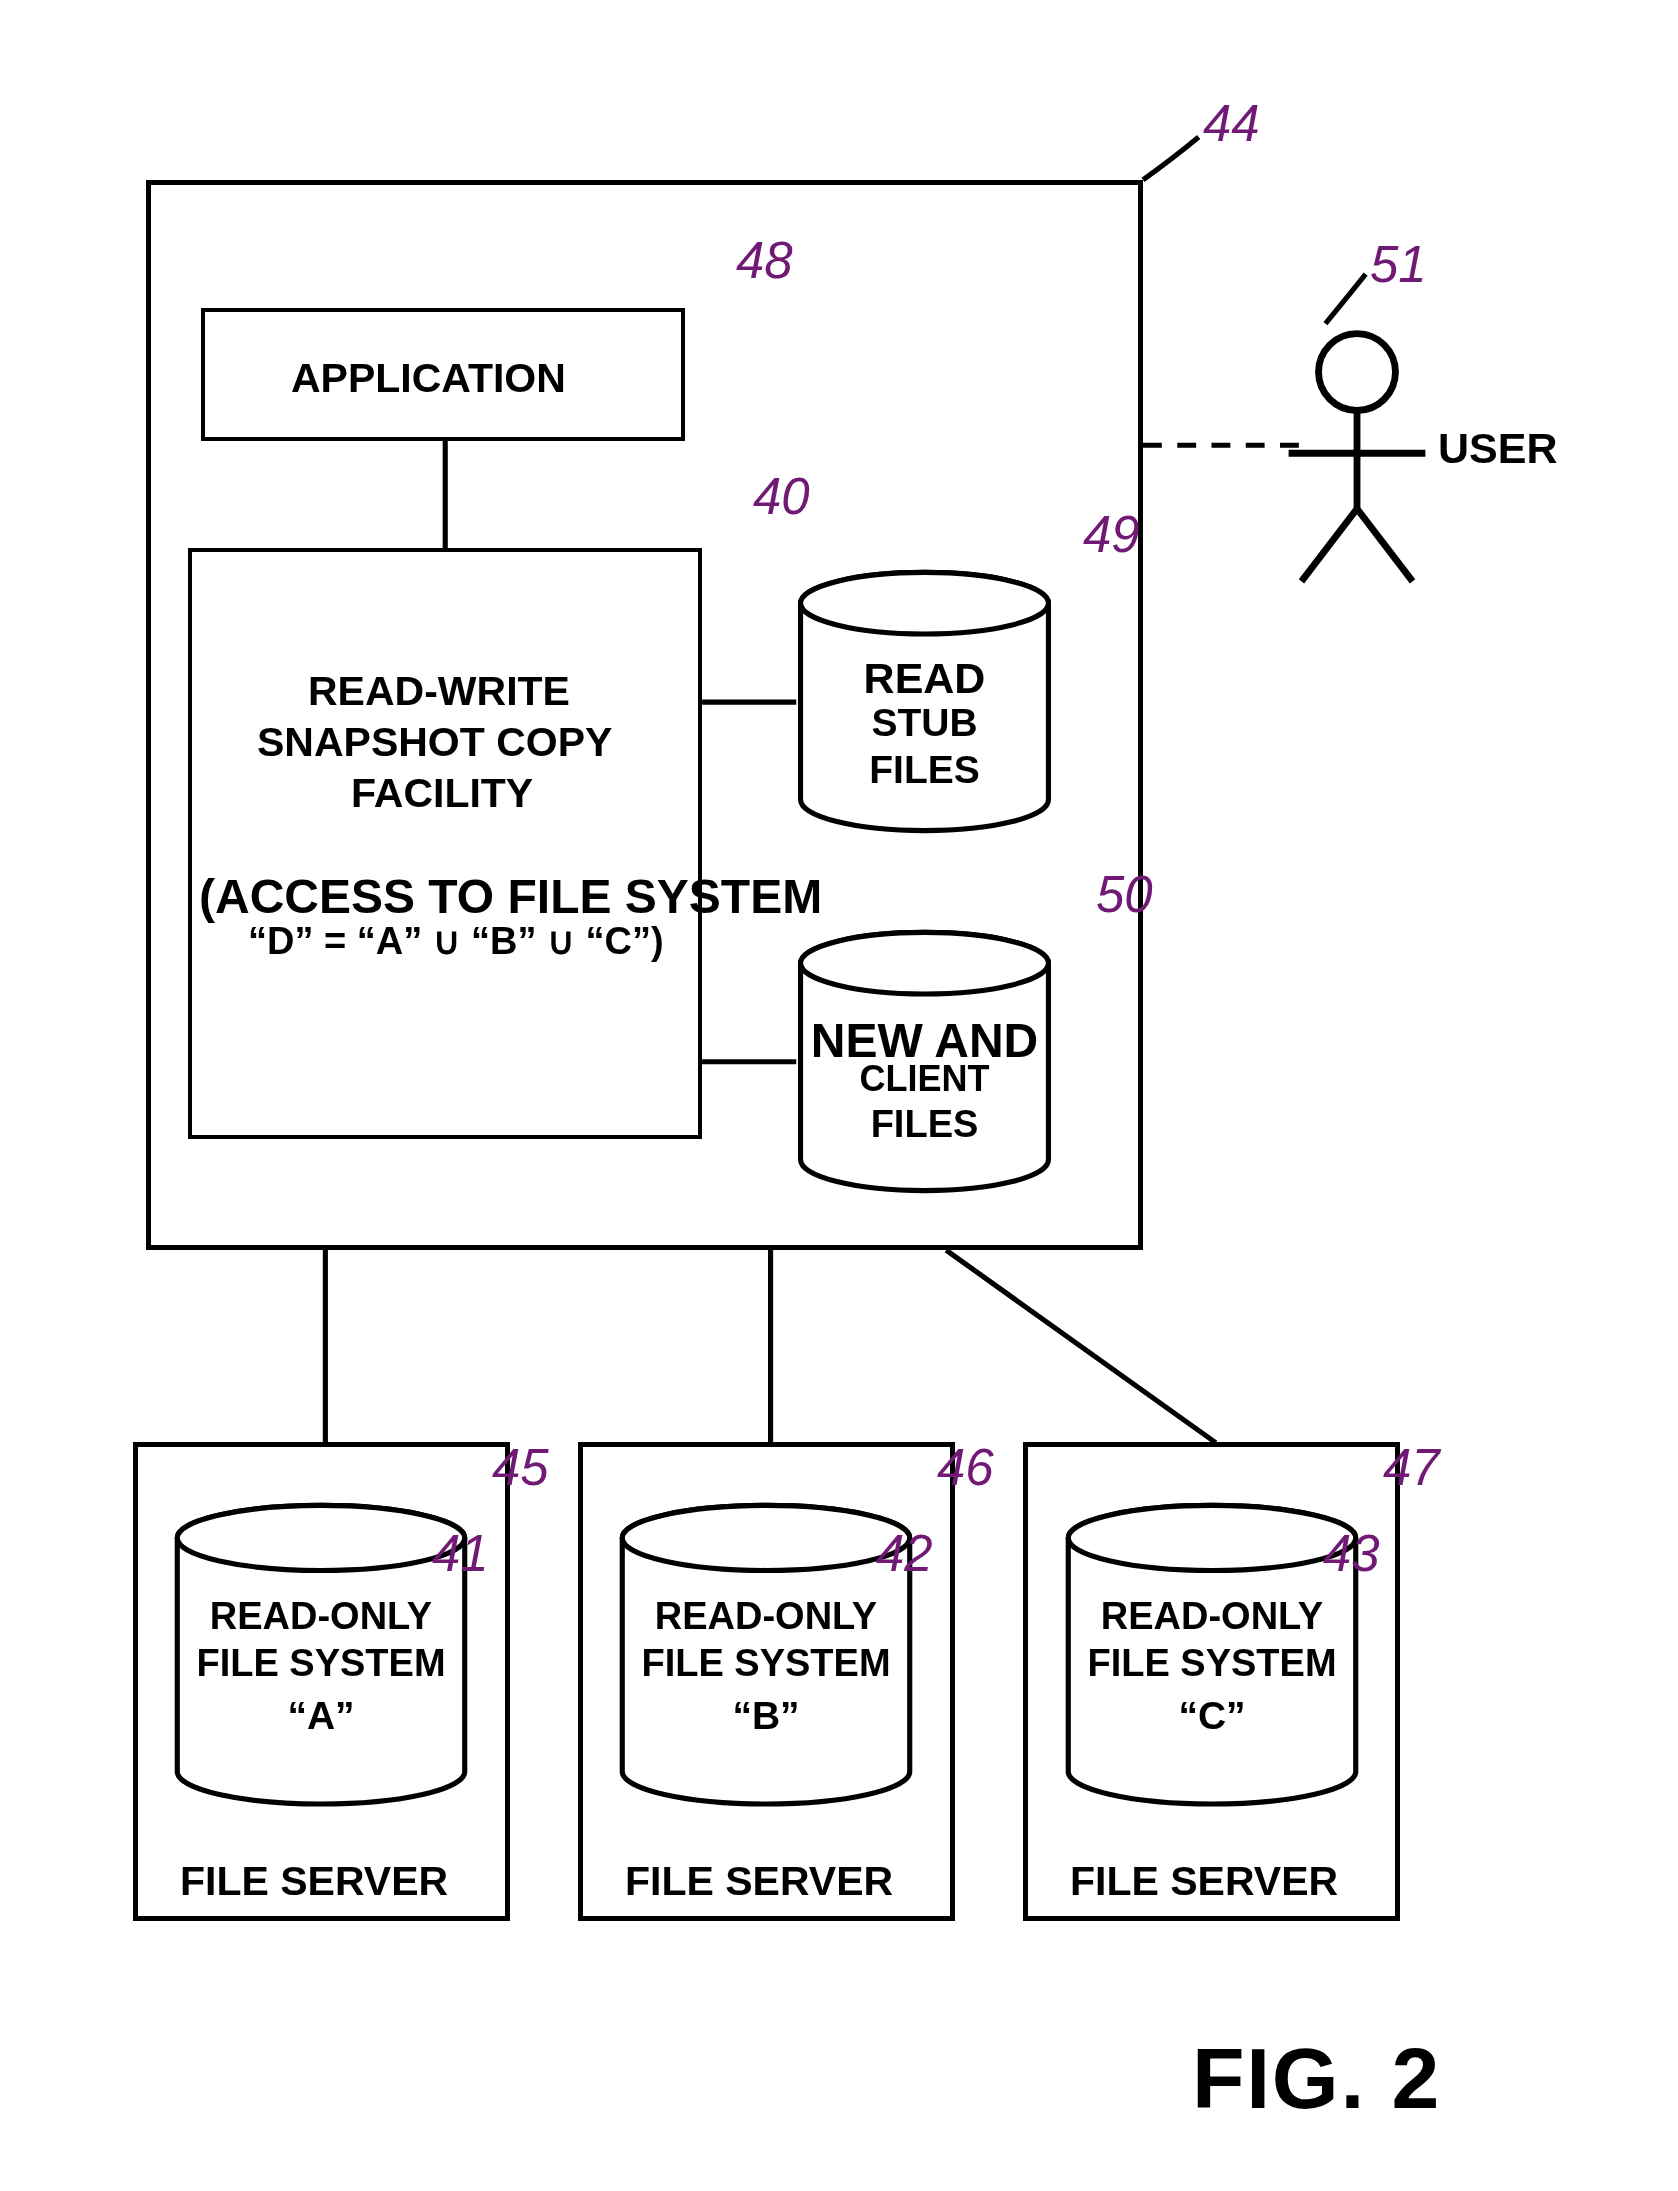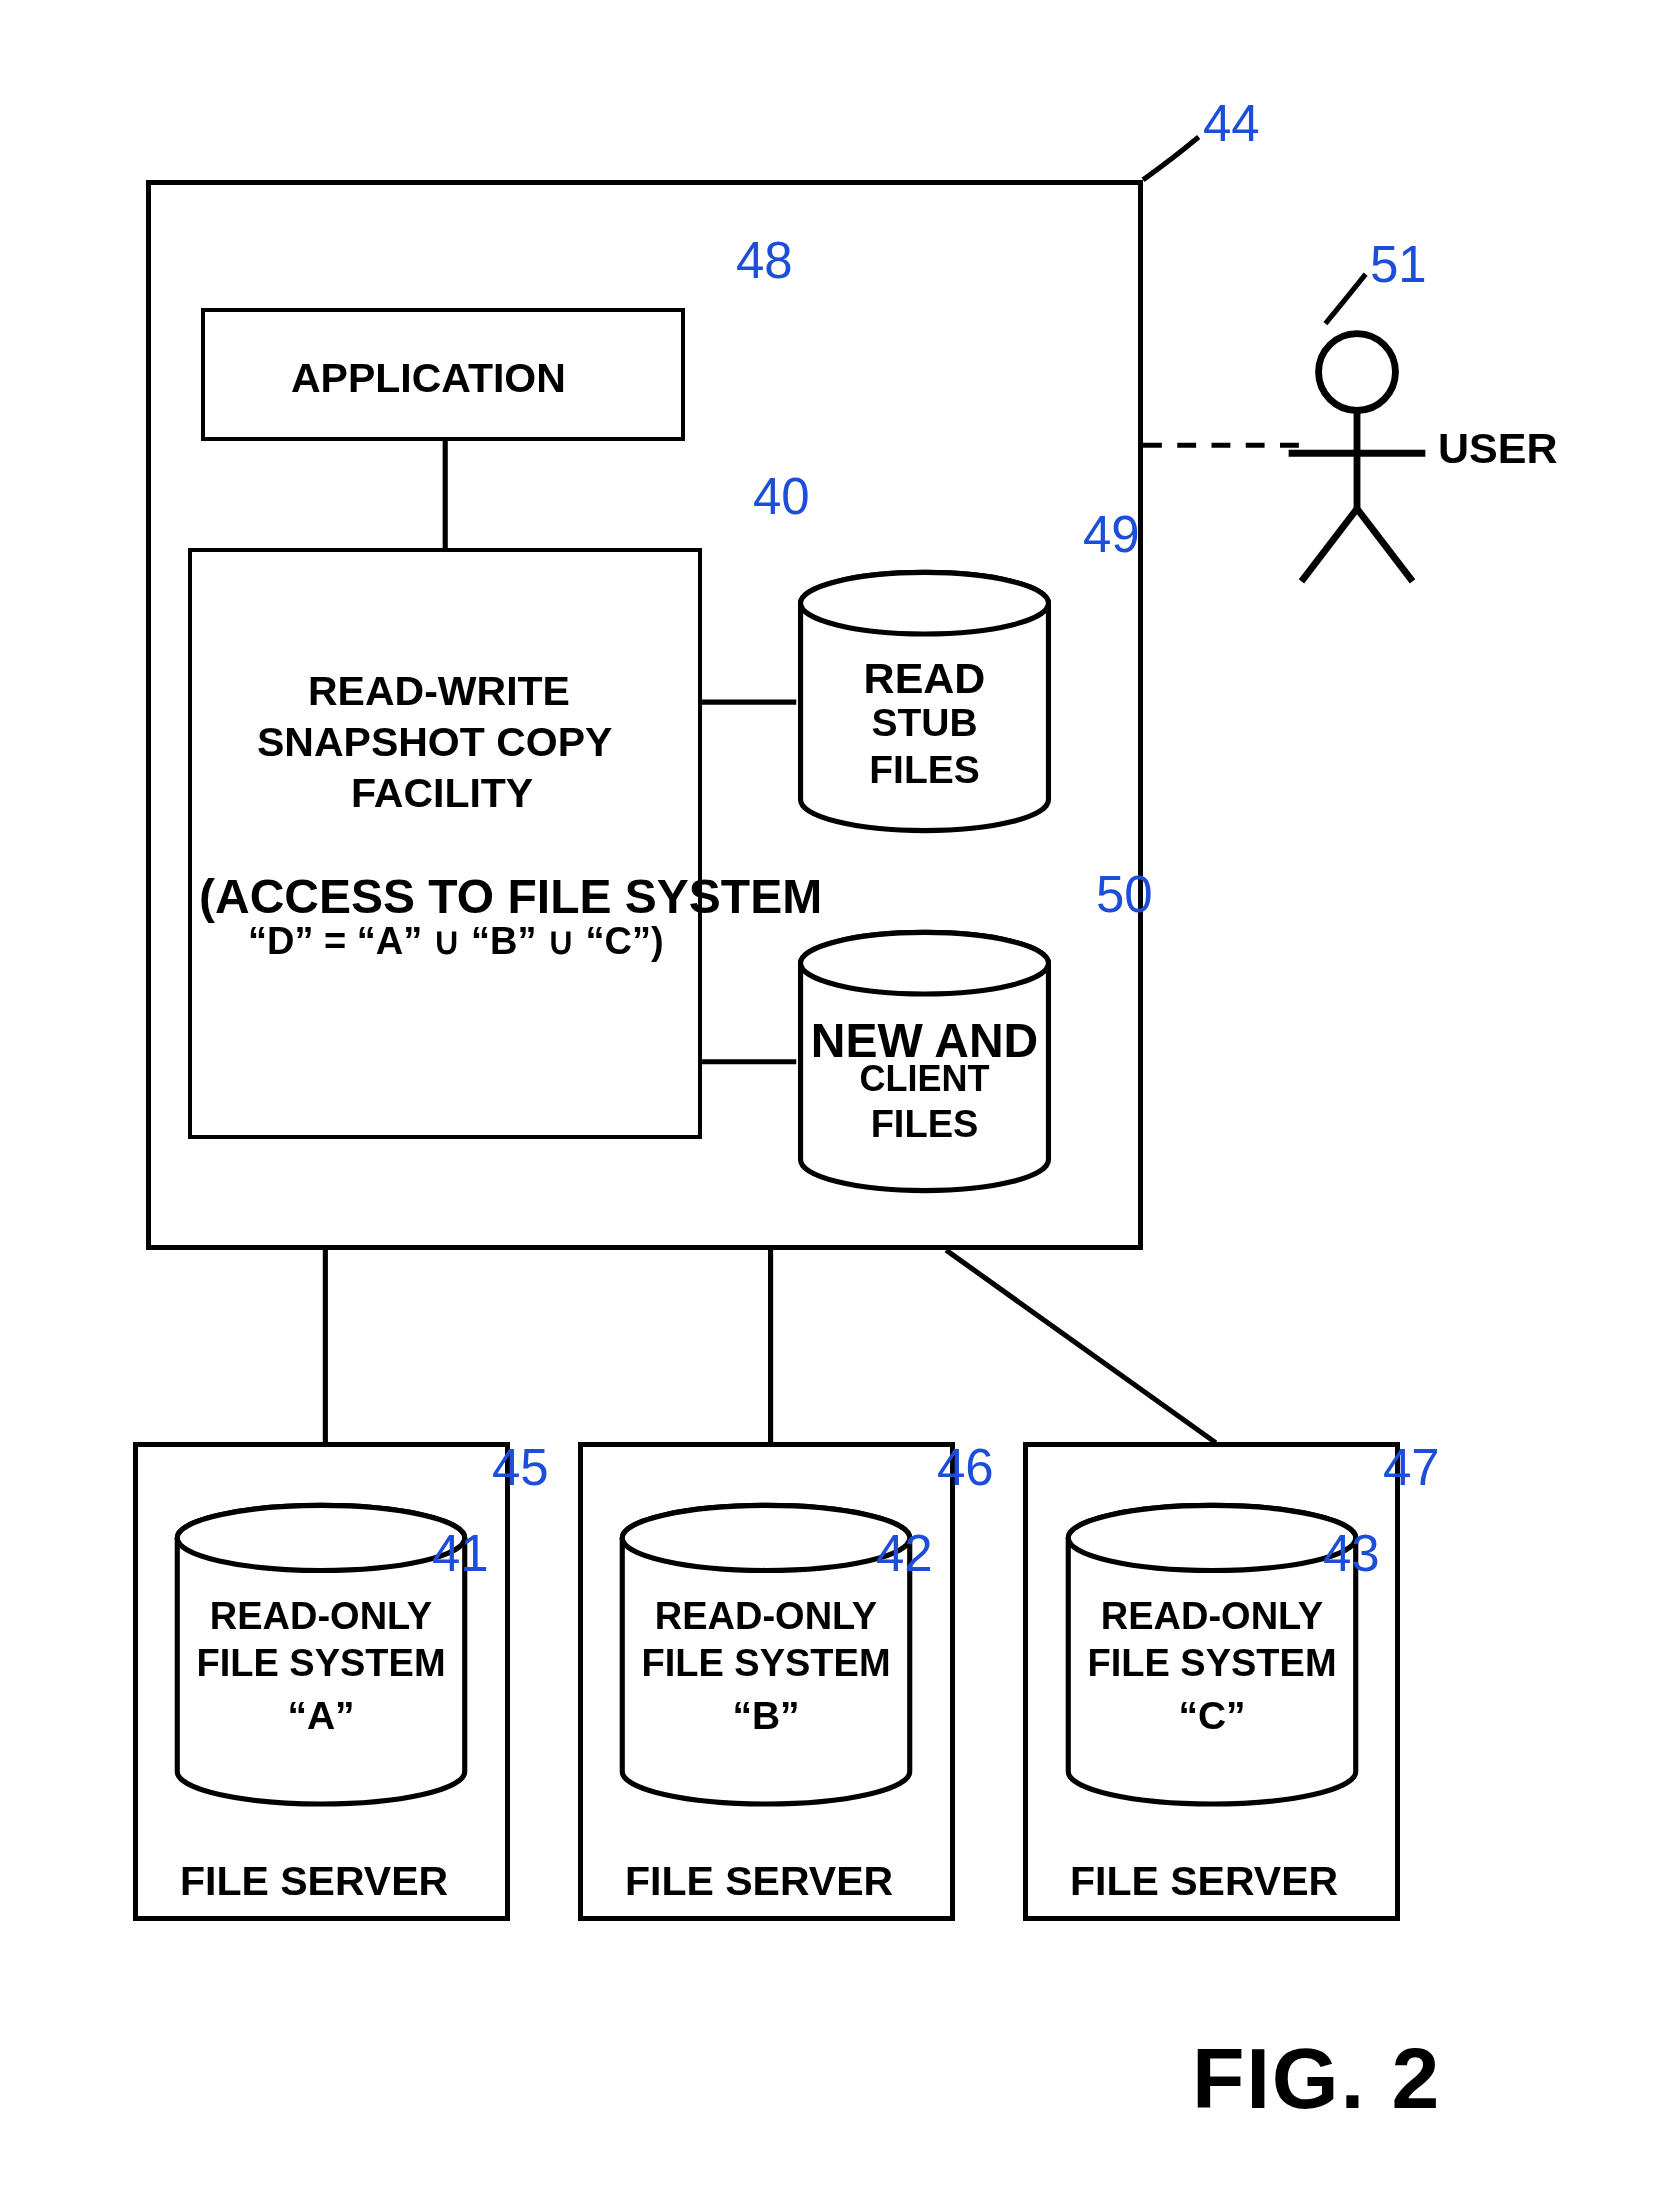--- a/index.html
+++ b/index.html
@@ -24,21 +24,22 @@
     font-weight: bold;
     color: #000;
     text-align: center;
     line-height: 1.15;
     white-space: pre;
   }
   .ref {
     position: absolute;
     font-weight: normal;
     font-size: 51px;
-    color: #1d4ed8;
+    color: #701a75;
+    font-style: italic;
   }
   .cyl {
     position: absolute;
   }
   .cyl svg { display: block; }
   .cyl-text {
     position: absolute;
     font-weight: bold;
     text-align: center;
     line-height: 1.1;

